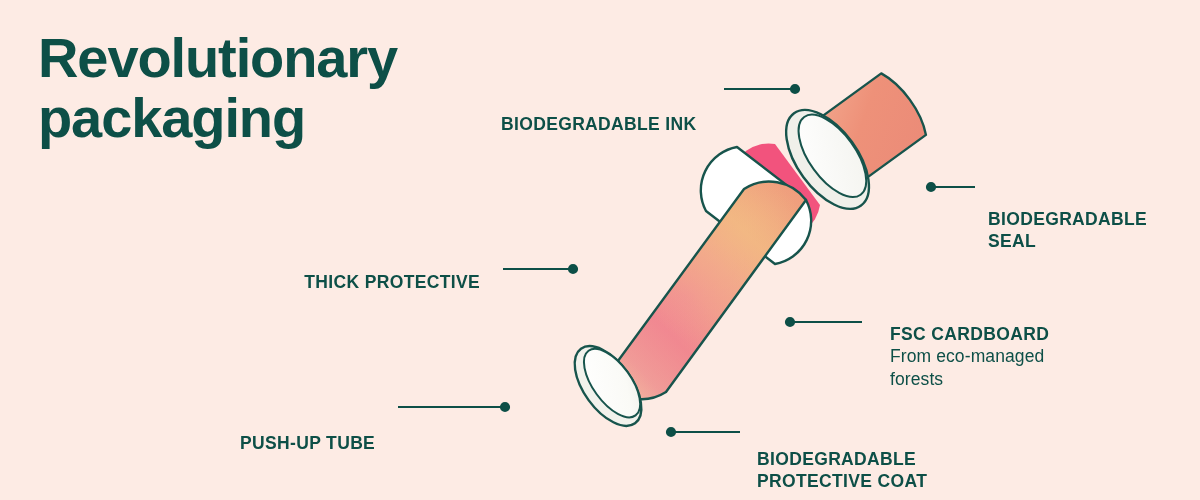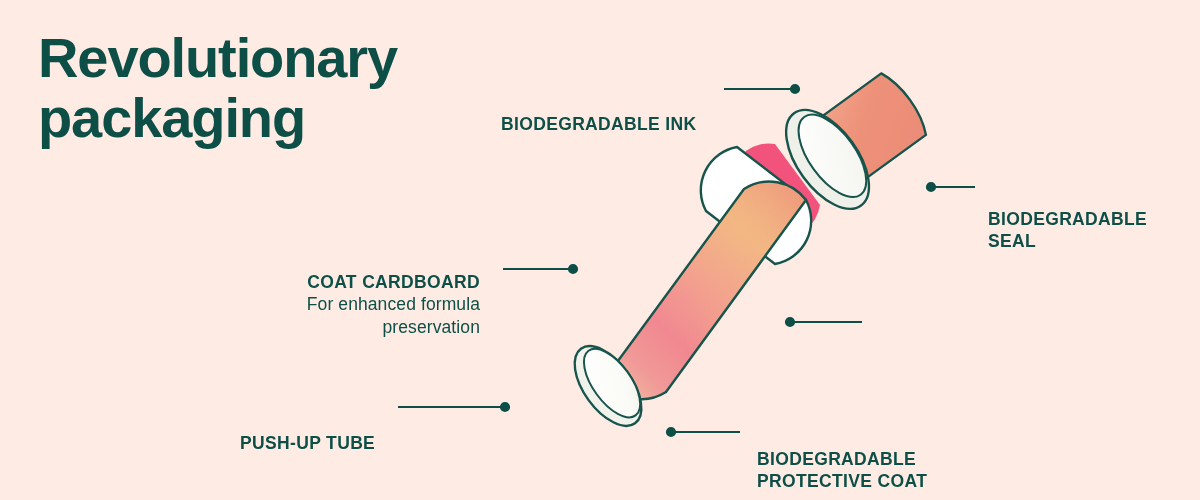--- a/index.html
+++ b/index.html
@@ -224,25 +224,28 @@
   <div class="callout c-ink">
     <div class="hd">BIODEGRADABLE INK</div>
   </div>
 
   <div class="callout c-seal">
     <div class="hd">BIODEGRADABLE
 SEAL</div>
   </div>
 
   <div class="callout c-thick">
-    <div class="hd">COAT CARDBOARD</div>
-    <div class="sub">For enhanced formula
-preservation</div>
-  </div>
-
+    <div class="hd">THICK PROTECTIVE</div>
+  </div>
+
+  <div class="callout c-fsc">
+    <div class="hd">FSC CARDBOARD</div>
+    <div class="sub">From eco-managed
+forests</div>
+  </div>
 
   <div class="callout c-push">
     <div class="hd">PUSH-UP TUBE</div>
   </div>
 
   <div class="callout c-coat">
     <div class="hd">BIODEGRADABLE
 PROTECTIVE COAT</div>
   </div>
 

